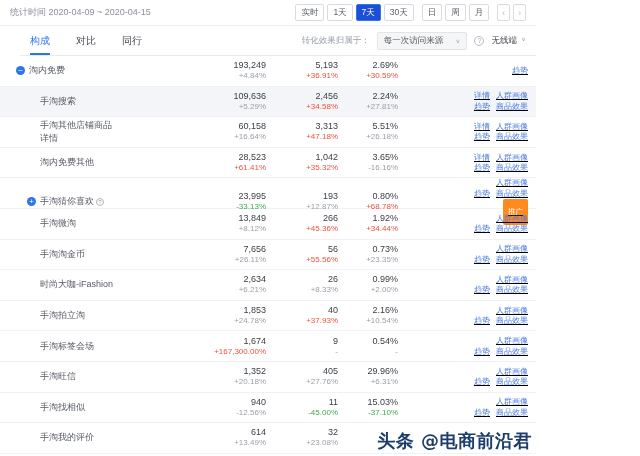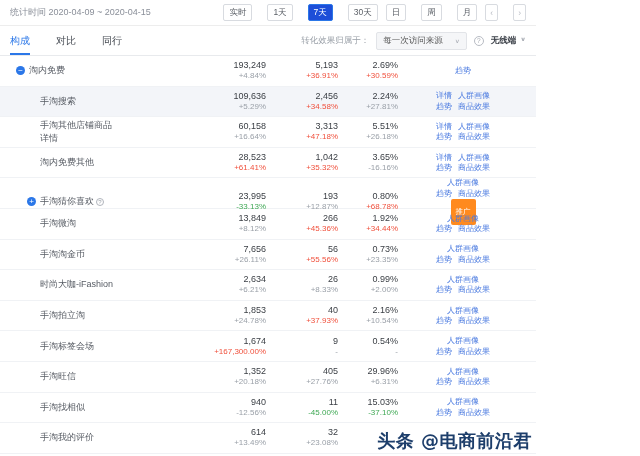--- a/index.html
+++ b/index.html
@@ -4,42 +4,42 @@
 <style>
   * { margin:0; padding:0; box-sizing:border-box; }
   body { background:#fff; font-family:"Liberation Sans","DejaVu Sans",sans-serif; }
   .page { width:536px; height:456px; position:relative; background:#fff; overflow:hidden; }
 
   
   .topbar { height:26px; display:flex; align-items:center; justify-content:space-between;
             padding:0 10px; border-bottom:1px solid #ededed; }
   .stat-time { font-size:9px; color:#8a8f99; }
   .range-controls { display:flex; align-items:center; gap:8px; }
-  .btn-group { display:flex; gap:15px; }
+  .btn-group { display:flex; gap:3px; }
   .btn { height:17px; padding:0 5px; font-size:8.5px; color:#5a5f66; background:#fff;
          border:1px solid #d8dbe0; border-radius:2px; display:inline-flex; align-items:center; cursor:pointer; }
   .btn.active { background:#1d4ed8; border-color:#2b77e8; color:#fff; }
   .btn.arrow { color:#b6bac2; padding:0 4px; }
 
   
   .tabbar { height:30px; display:flex; align-items:center; justify-content:space-between;
-            padding:0 10px; border-bottom:1px solid #e8eaed; }
+            padding:0 10px; border-bottom:1px solid #e8eaed;margin-left:20px; }
   .tabs { display:flex; gap:26px; height:100%; }
   .tab { font-size:10px; color:#454a52; display:flex; align-items:center; height:100%;
          position:relative; cursor:pointer; }
   .tab.active { color:#2b77e8; }
   .tab.active::after { content:""; position:absolute; left:0; right:0; bottom:0; height:2px; background:#2b77e8; }
   .conv { display:flex; align-items:center; gap:7px; font-size:8.5px; }
   .conv-label { color:#9aa0a8; }
   .select { display:flex; align-items:center; gap:12px; background:#f5f6f8; border:1px solid #e2e4e8;
             padding:2px 6px; color:#555; border-radius:2px; cursor:pointer; }
   .caret { color:#a9adb5; font-size:7px; transform:scaleY(.8); }
   .info { width:10px; height:10px; border:1px solid #b8bcc4; border-radius:50%; color:#a9adb5;
           font-size:7px; display:inline-flex; align-items:center; justify-content:center; cursor:pointer; }
-  .terminal { color:#3a3f47; display:flex; gap:4px; align-items:flex-start; cursor:pointer;font-weight:bold; }
+  .terminal { color:#3a3f47; display:flex; gap:4px; align-items:flex-start; cursor:pointer; }
 
   
   .table { position:relative; }
   .row { display:grid; grid-template-columns:1fr 150px 72px 60px 130px; height:30.6px;
          align-items:center; border-bottom:1px solid #f0f2f5; padding-right:8px; }
   .row.highlight { background:#f3f5f9; }
   .name-cell { display:flex; align-items:center; font-size:9px; color:#565b63; }
   .lvl-root { padding-left:16px; }
   .lvl-subx { padding-left:27px; }
   .lvl-sub  { padding-left:40px; }
@@ -48,21 +48,21 @@
                  margin-right:4px; cursor:pointer; }
   .help-icon { width:8px; height:8px; border:1px solid #b0b4bc; color:#9aa0a8; border-radius:50%;
                font-size:6px; margin-left:2px; display:inline-flex; align-items:center; justify-content:center;
                cursor:pointer; }
   .cell.num { text-align:right; }
   .val { font-size:9px; color:#3c4046; line-height:11px; }
   .chg { font-size:8px; line-height:10px; }
   .c-gray  { color:#9aa0a8; }
   .c-red   { color:#f0503c; }
   .c-green { color:#3fa854; }
-  .links { display:flex; flex-direction:column; align-items:center; gap:1px; }
+  .links { display:flex; flex-direction:column; align-items:flex-end; gap:1px;text-decoration:underline; }
   .lline { display:flex; gap:6px; }
   .link { font-size:8px; color:#4a7ae0; line-height:9.5px; cursor:pointer; }
   .badge { background:#ff8a1e; color:#fff; font-size:7.5px; padding:8px 5px; border-radius:2px;
            line-height:10px; cursor:pointer; }
 
   .watermark { position:absolute; right:4px; bottom:3px; font-size:18px; font-weight:800;
                color:#1d3e6b; letter-spacing:0.5px; text-shadow:0 0 2px #fff;
                font-family:"DejaVu Sans",sans-serif; pointer-events:none; }
 </style>
 </head>

